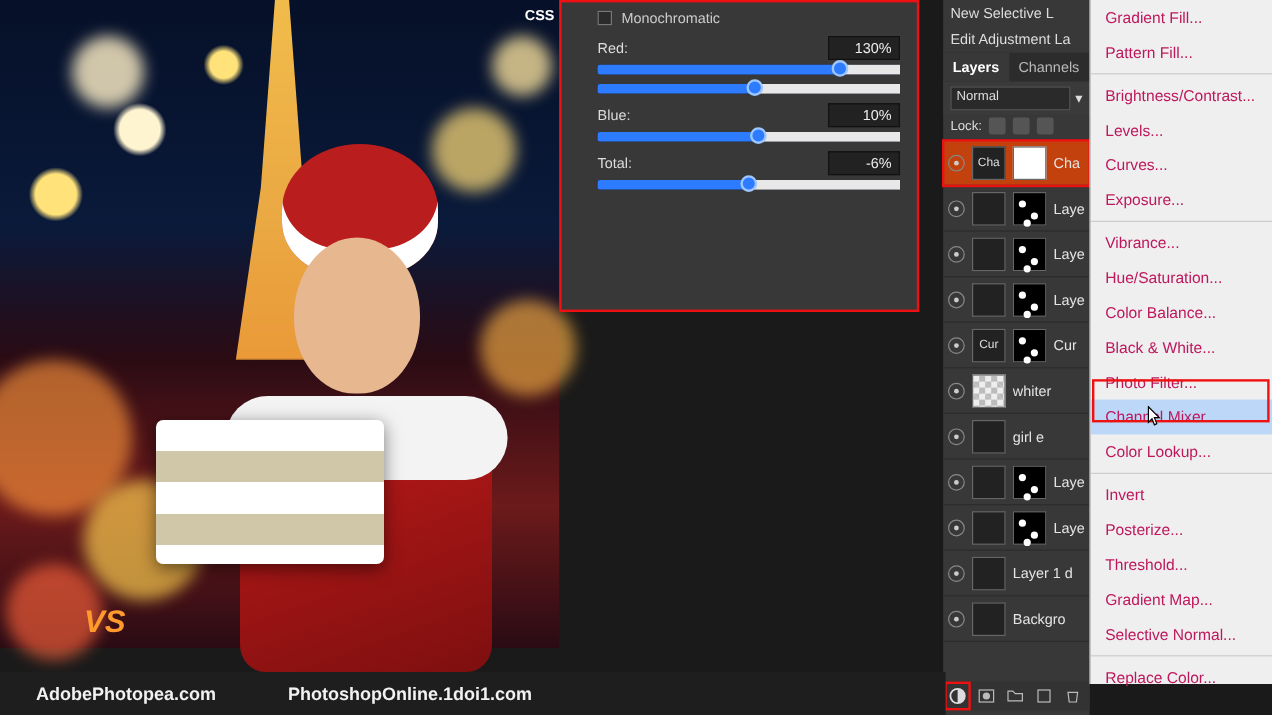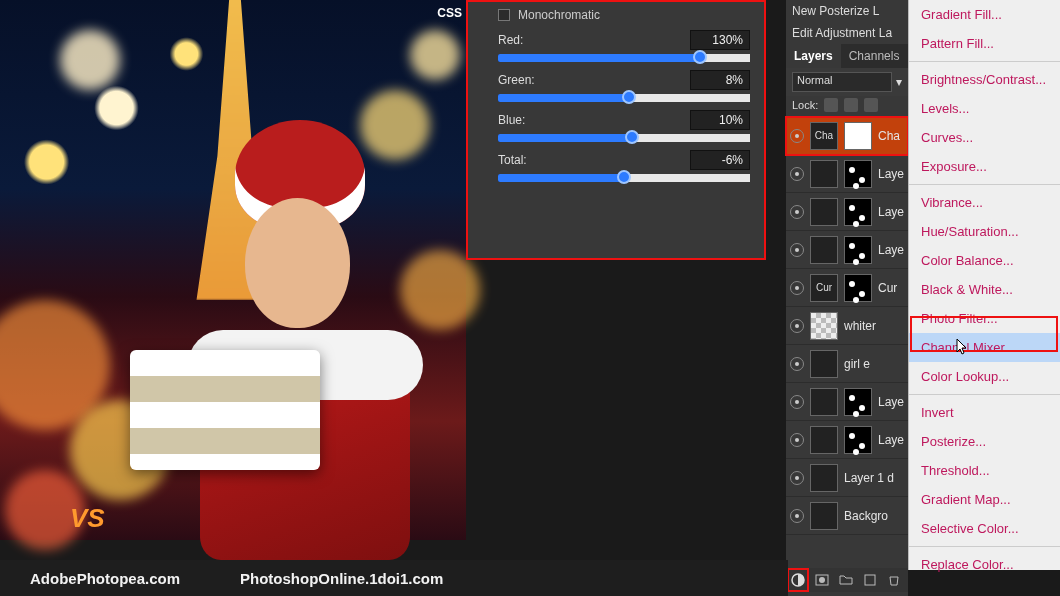--- a/index.html
+++ b/index.html
@@ -120,24 +120,20 @@
       <span class="val">130%</span>
     </div>
     <div class="track">
       <div class="fill" style="width:80%"></div>
         <div class="afterfill" style="width:20%"></div>
         <div class="thumb" style="left:80%"></div>
     </div>
   </div>
 
   <div class="slrow">
-    <div class="lbl">
-      <span>Green:</span>
-      <span class="val">8%</span>
-    </div>
     <div class="track">
       <div class="fill" style="width:52%"></div>
         <div class="afterfill" style="width:48%"></div>
         <div class="thumb" style="left:52%"></div>
     </div>
   </div>
 
   <div class="slrow">
     <div class="lbl">
       <span>Blue:</span>
@@ -157,21 +153,21 @@
     </div>
     <div class="track">
       <div class="fill" style="width:50%"></div>
         <div class="afterfill" style="width:50%"></div>
         <div class="thumb" style="left:50%"></div>
     </div>
   </div>
 </div>
 
 <div class="rcol">
-  <div class="hdrline">New Posterize L</div>
+  <div class="hdrline">New Selective L</div>
   <div class="hdrline">Edit Adjustment La</div>
   <div class="tabs">
     <div class="tab active">Layers</div>
     <div class="tab">Channels</div>
   </div>
   <div class="blend">
     <div class="sel">Normal</div>
     <span>▾</span>
   </div>
   <div class="lockrow">
@@ -297,21 +293,21 @@
     <div class="mi">Color Balance...</div>
     <div class="mi">Black &amp; White...</div>
     <div class="mi">Photo Filter...</div>
     <div class="mi sel">Channel Mixer...</div>
     <div class="mi">Color Lookup...</div>
     <div class="sep"></div>
     <div class="mi">Invert</div>
     <div class="mi">Posterize...</div>
     <div class="mi">Threshold...</div>
     <div class="mi">Gradient Map...</div>
-    <div class="mi">Selective Color...</div>
+    <div class="mi">Selective Normal...</div>
     <div class="sep"></div>
     <div class="mi">Replace Color...</div>
   </div>
 <div class="adj-hl"></div>
 <div class="cursor">
   <svg viewBox="0 0 14 18">
       <path d="M1 1l0 13 3-3 2 5 2-1-2-5 4 0z" fill="#fff" stroke="#000" stroke-width="1"></path>
     </svg>
 </div>
 

